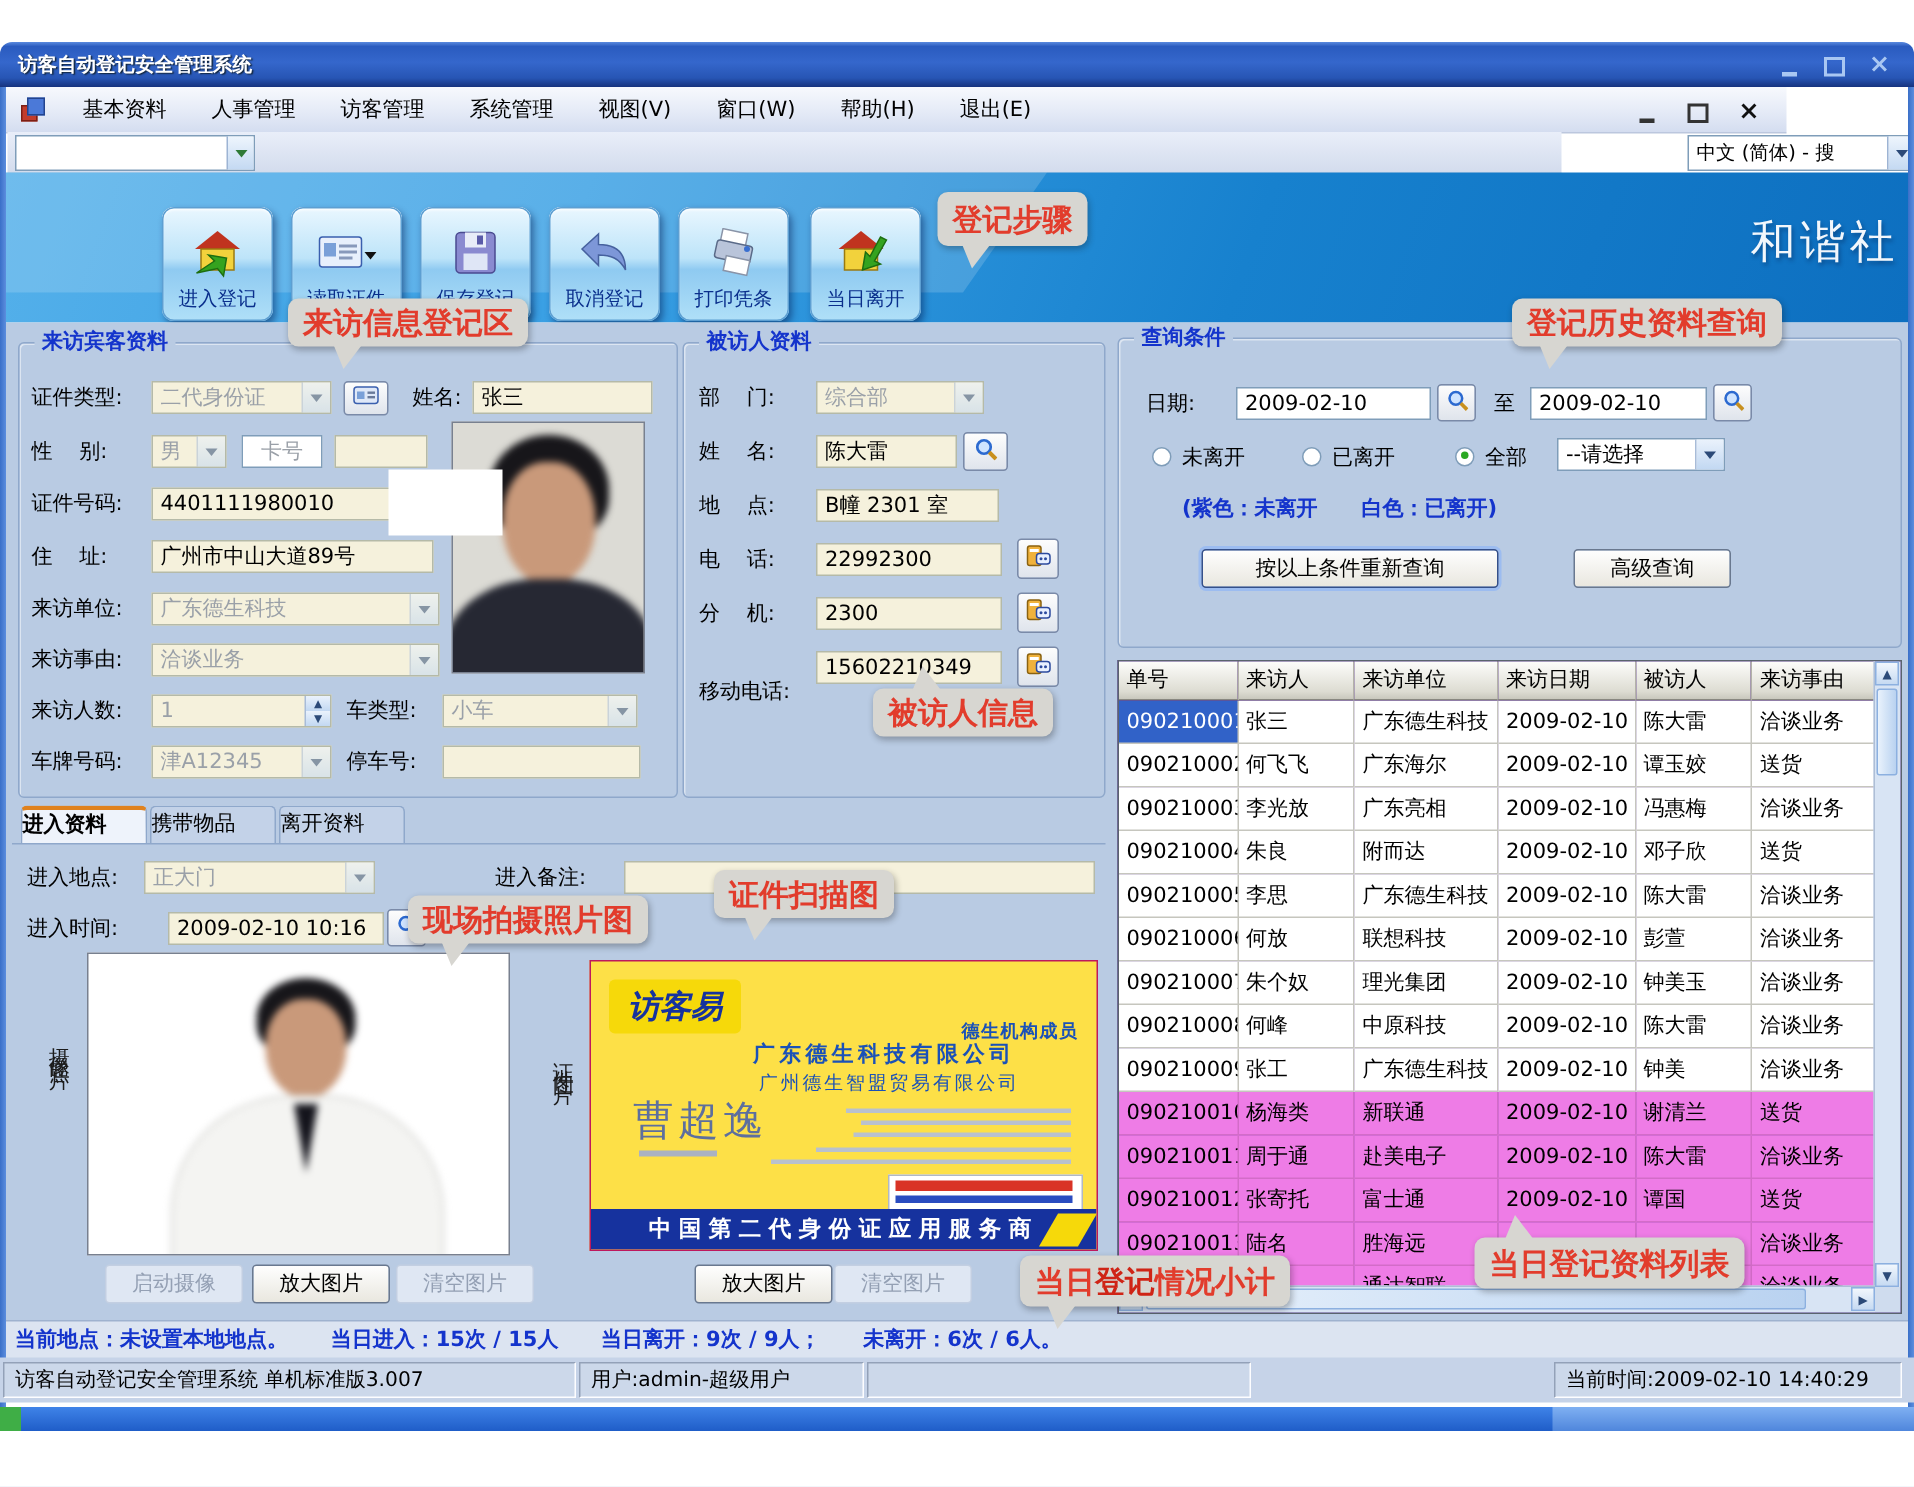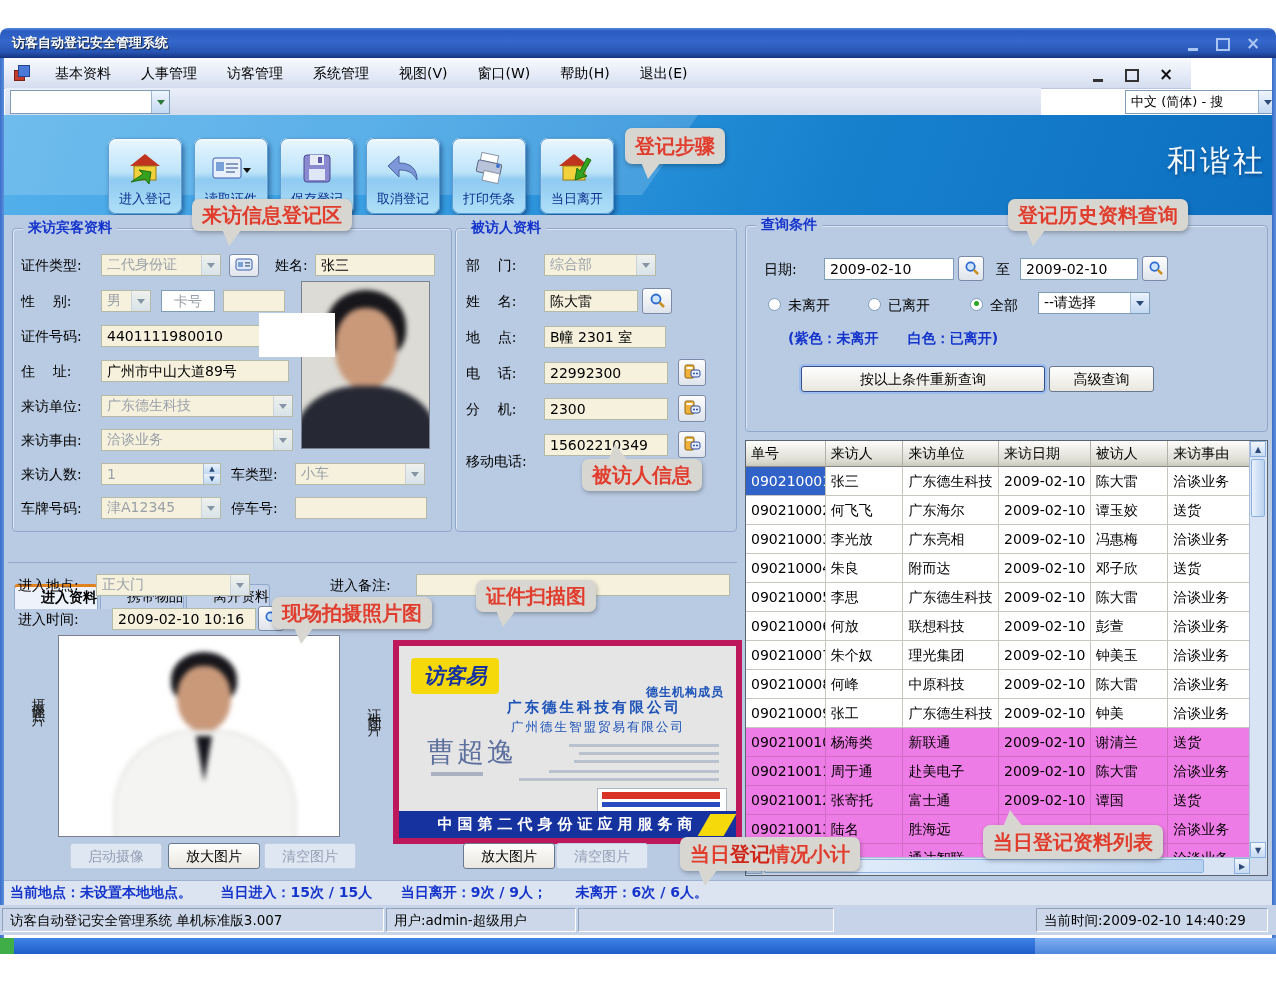--- a/index.html
+++ b/index.html
@@ -83,41 +83,41 @@
 
   
   .photo-frame{position:absolute;background:#dcdbd5;border:1px solid #78808f;overflow:hidden;}
   .person{position:absolute;inset:0;filter:blur(2.5px);}
   .p-hair{position:absolute;border-radius:50% 50% 42% 42%;background:#17161a;}
   .p-face{position:absolute;border-radius:46% 46% 50% 50%;background:#c9997a;}
   .p-body{position:absolute;border-radius:45% 45% 0 0/70% 70% 0 0;}
   .p-tie{position:absolute;width:0;height:0;border-left:8px solid transparent;border-right:8px solid transparent;border-top:46px solid #14141c;}
 
   
-  .idcard{position:absolute;background:#e5e5e5;border:6px solid #be185d;overflow:hidden;}
+  .idcard{position:absolute;background:#fde047;border:1px solid #be185d;overflow:hidden;}
   .idc-logo{position:absolute;left:12px;top:12px;width:88px;height:36px;background:#f6d90a;border-radius:4px;
     color:#16329e;font-size:21px;font-weight:bold;font-style:italic;text-align:center;line-height:36px;}
   .idc-member{position:absolute;right:12px;top:38px;color:#1a51b8;font-weight:bold;font-size:12px;letter-spacing:1px;}
   .idc-co1{position:absolute;left:108px;top:52px;color:#1a51b8;font-weight:bold;font-size:14.5px;letter-spacing:3px;white-space:nowrap;}
   .idc-co2{position:absolute;left:112px;top:73px;color:#1a51b8;font-size:12.5px;letter-spacing:2px;white-space:nowrap;}
   .idc-name{position:absolute;left:28px;top:88px;color:#5d6f9e;font-size:27px;font-family:"DejaVu Serif",serif;letter-spacing:3px;}
   .idc-sub{position:absolute;left:32px;top:126px;width:52px;height:4px;background:#aab2c2;}
   .cline{position:absolute;height:3px;background:#b9c1ce;}
   .idc-phone{position:absolute;left:198px;top:142px;width:128px;height:22px;background:#fff;border:1px solid #b0b8c6;}
   .idc-phone .r{position:absolute;left:4px;top:3px;width:118px;height:7px;background:#d93325;}
   .idc-phone .b{position:absolute;left:4px;top:13px;width:118px;height:5px;background:#2a4cc0;}
   .idc-banner{position:absolute;left:0;bottom:0;width:100%;height:27px;background:#16329e;color:#fff;
     font-weight:bold;font-size:15px;letter-spacing:5px;text-align:center;line-height:27px;}
   .idc-slash{position:absolute;right:6px;bottom:2px;width:26px;height:22px;background:#f6d90a;transform:skewX(-30deg);}
 
   .vlabel{position:absolute;writing-mode:vertical-rl;text-orientation:upright;font-size:14px;color:#1b1b1b;letter-spacing:5px;}
 
   
   .tab{position:absolute;height:25px;box-sizing:border-box;border:1px solid #8fa8cb;border-bottom:none;border-radius:4px 4px 0 0;
-    text-align:right;line-height:23px;font-size:14px;background:#c3d2e8;cursor:pointer;margin-top:47px;}
+    text-align:left;line-height:23px;font-size:14px;background:#c3d2e8;cursor:pointer;}
   .tab.active{background:#eef3fb;border-top:3px solid #e0821e;font-weight:bold;line-height:20px;}
   .tabline{position:absolute;height:1px;background:#8fa8cb;}
 
   
   .vtable{position:absolute;left:745px;top:440px;width:523px;height:436px;background:#4c1d95;border:1px solid #5a636e;box-sizing:border-box;}
   .thead{position:absolute;left:0;top:0;right:17px;height:26px;display:flex;}
   .th{box-sizing:border-box;background:linear-gradient(180deg,#fdfdfb,#dddcd2 80%,#c9c8bd);border-right:1px solid #b3b2a8;
      border-bottom:1px solid #898880;font-size:14px;line-height:25px;padding-left:5px;overflow:hidden;white-space:nowrap;}
   .trows{position:absolute;left:0;top:26px;right:17px;bottom:17px;overflow:hidden;}
   .trow{display:flex;height:29px;}
@@ -455,21 +455,21 @@
     <div class="lbl" style="left:244px;top:68px;">全部</div>
     <div class="combo white" style="left:292px;top:66px;width:112px;">
       <div class="val">--请选择</div>
       <div class="arr">
           <div class="tri-down"></div>
         </div>
     </div>
 
     <div class="legend-text" style="left:42px;top:104px;">(紫色：未离开      白色：已离开)</div>
 
-    <div class="btn3d focus" style="left:55px;top:140px;width:244px;">按以上条件重新查询</div>
+    <div class="btn3d focus" style="left:55px;top:140px;width:198px;">按以上条件重新查询</div>
     <div class="btn3d" style="left:303px;top:140px;width:105px;">高级查询</div>
   </div>
 
   <div class="vtable">
     <div class="thead">
       <div class="th c0">单号</div>
       <div class="th c1">来访人</div>
       <div class="th c2">来访单位</div>
       <div class="th c3">来访日期</div>
       <div class="th c4">被访人</div>

